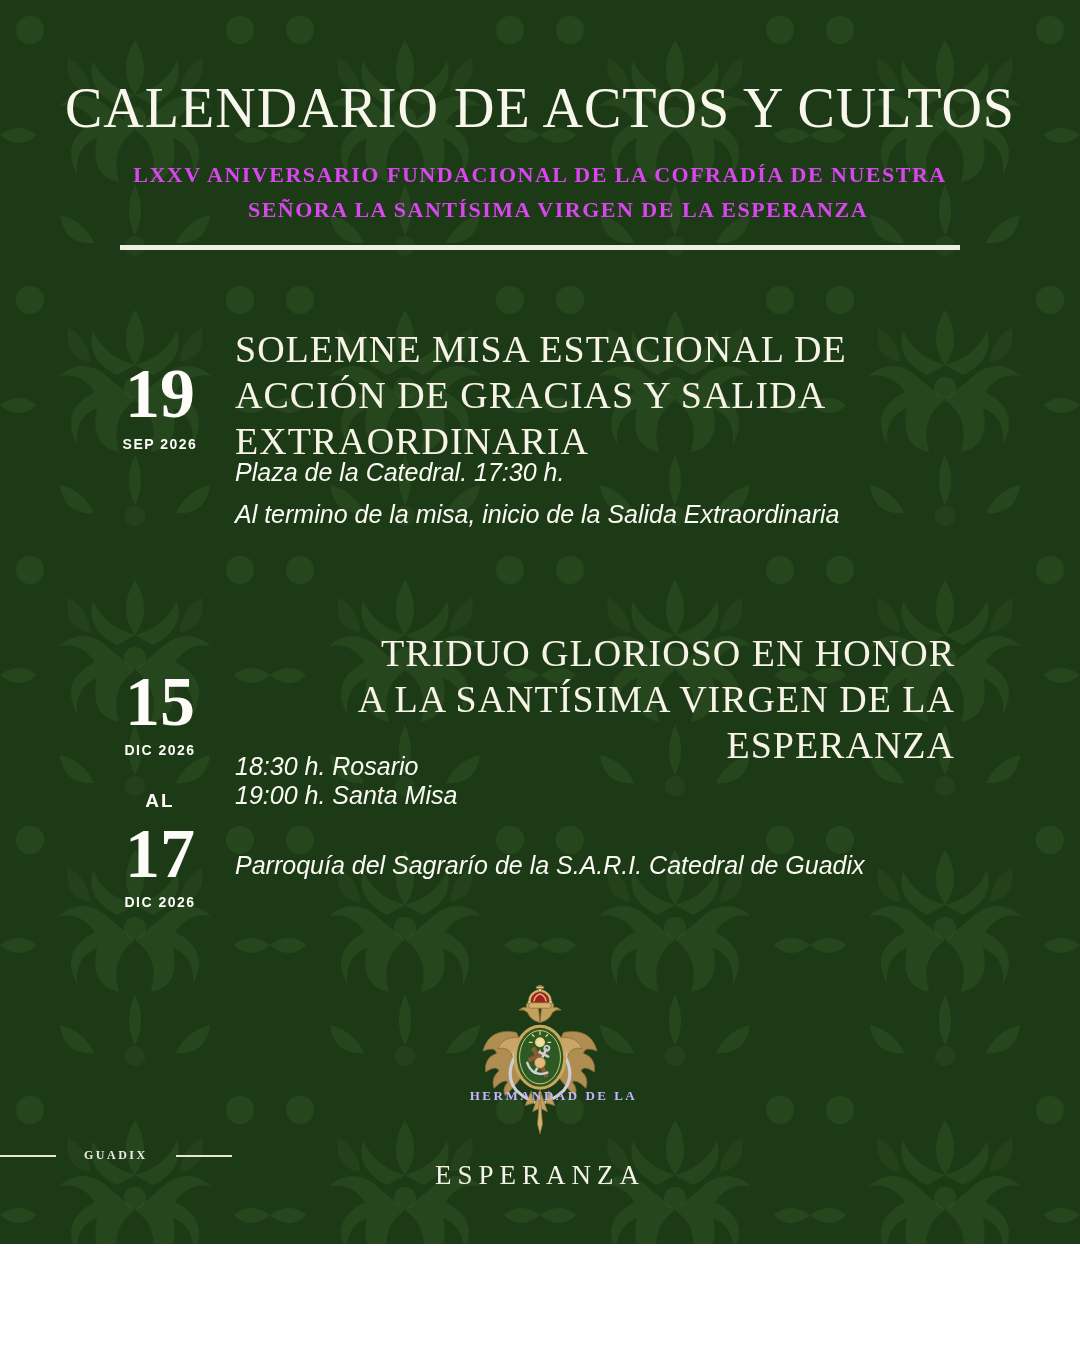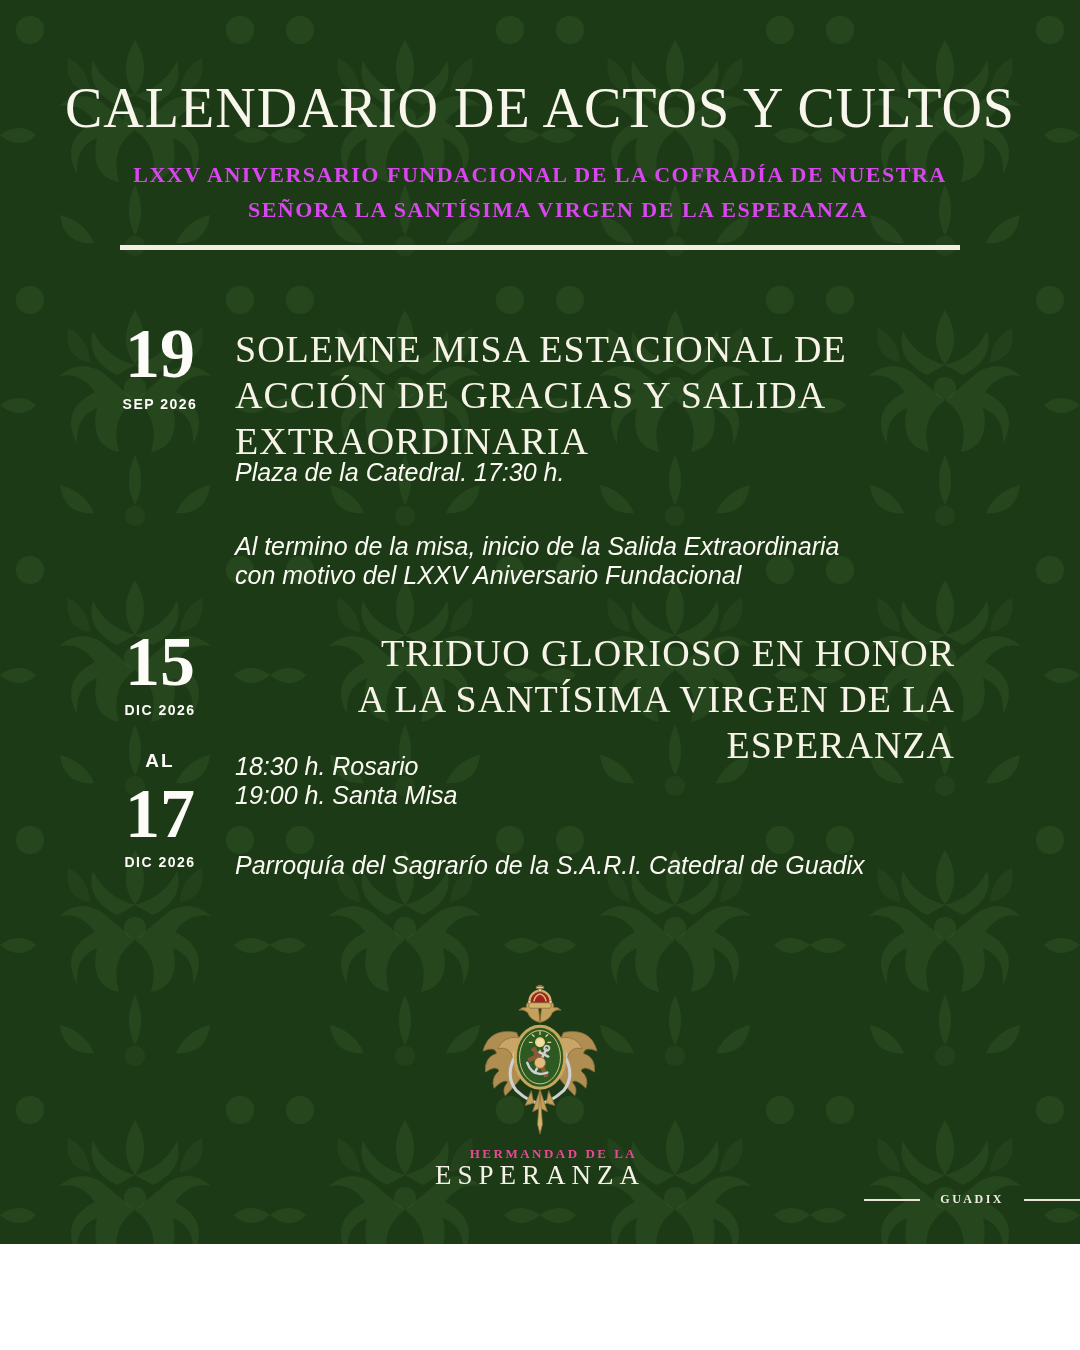--- a/index.html
+++ b/index.html
@@ -34,21 +34,21 @@
     letter-spacing:1.5px;
     color:#d946ef;
   }
   .subtitle.l1 { top:162px; }
   .subtitle.l2 { top:197px;padding-left:36px; }
   .divider {
     left:120px; top:245px; width:840px; height:5px;
     background:#f2efe2;
   }
 
-  .date-col { left:98px; width:124px; text-align:center; color:#fdfcf8; }
+  .date-col { left:98px; width:124px; text-align:center; color:#fdfcf8;margin-top:40px; }
   .day-num {
     font-family:"Liberation Serif", serif;
     font-size:70px; line-height:72px; font-weight:700;
   }
   .month-year {
     font-family:"Liberation Sans", sans-serif;
     font-size:14px; font-weight:600; letter-spacing:1.5px;
   }
   .al-connector {
     font-family:"Liberation Sans", sans-serif;
@@ -64,33 +64,33 @@
   }
   .detail {
     left:235px; width:740px;
     font-family:"Liberation Sans", sans-serif;
     font-style:italic;
     font-size:25px; line-height:29px;
     color:#fbfaf3;
   }
 
   .brand-small {
-    left:0; top:1146px; width:1080px; text-align:center;
+    left:0; top:1088px; width:1080px; text-align:center;
     font-size:13px; letter-spacing:2.5px; font-weight:600;
-    color:#ec4899;
+    color:#c4b5fd;
     padding-left:27px;
   }
   .brand-large {
     left:0; top:1160px; width:1080px; text-align:center;
     font-size:27px; letter-spacing:6px; font-weight:400;
     color:#f5f2e6;
   }
   .brand-city-row {
-    left:0; top:1192px; width:1080px;
-    display:flex; align-items:center; justify-content:flex-end; gap:20px;
+    left:0; top:1148px; width:1080px;
+    display:flex; align-items:center; justify-content:flex-start; gap:28px;
   }
   .brand-city-row .rule { width:56px; height:2px; background:#e9e6d8; }
   .brand-city {
     font-size:12px; letter-spacing:2.5px; font-weight:600;
     color:#efece0;
   }
   .crest-box { left:478px; top:984px; width:124px; height:152px; }
 </style>
 </head>
 <body>
@@ -133,23 +133,22 @@
 
     <section>
       <div class="abs date-col day-num" style="top:318px;">19</div>
       <div class="abs date-col month-year" style="top:396px;">SEP 2026</div>
       <h2 class="abs event-title" style="top:326px;">
         <span style="display:block">SOLEMNE MISA ESTACIONAL DE</span>
         <span style="display:block">ACCIÓN DE GRACIAS Y SALIDA</span>
         <span style="display:block">EXTRAORDINARIA</span>
       </h2>
       <div class="abs detail" style="top:458px;">Plaza de la Catedral. 17:30 h.</div>
-      <div class="abs detail" style="top:500px;margin-top:32px;">
+      <div class="abs detail" style="top:500px;">
         <span style="display:block">Al termino de la misa, inicio de la Salida Extraordinaria</span>
-        <span style="display:block">con motivo del LXXV Aniversario Fundacional</span>
       </div>
     </section>
 
     <section>
       <div class="abs date-col day-num" style="top:626px;">15</div>
       <div class="abs date-col month-year" style="top:702px;">DIC 2026</div>
       <div class="abs date-col al-connector" style="top:750px;">AL</div>
       <div class="abs date-col day-num" style="top:778px;">17</div>
       <div class="abs date-col month-year" style="top:854px;">DIC 2026</div>
       <h2 class="abs event-title" style="top:630px;text-align:right;">

